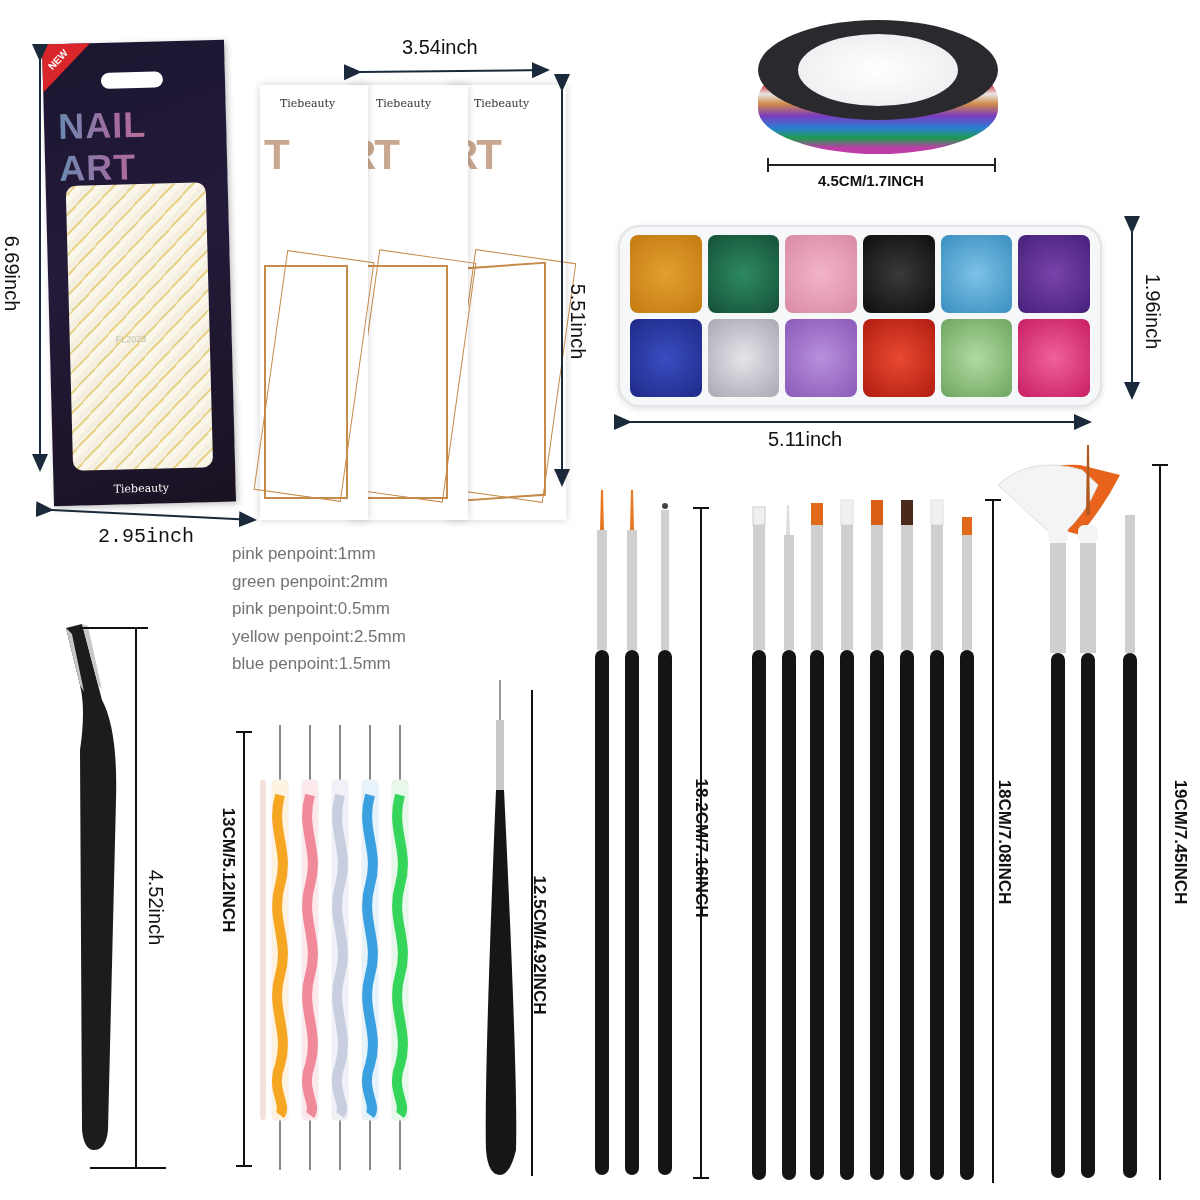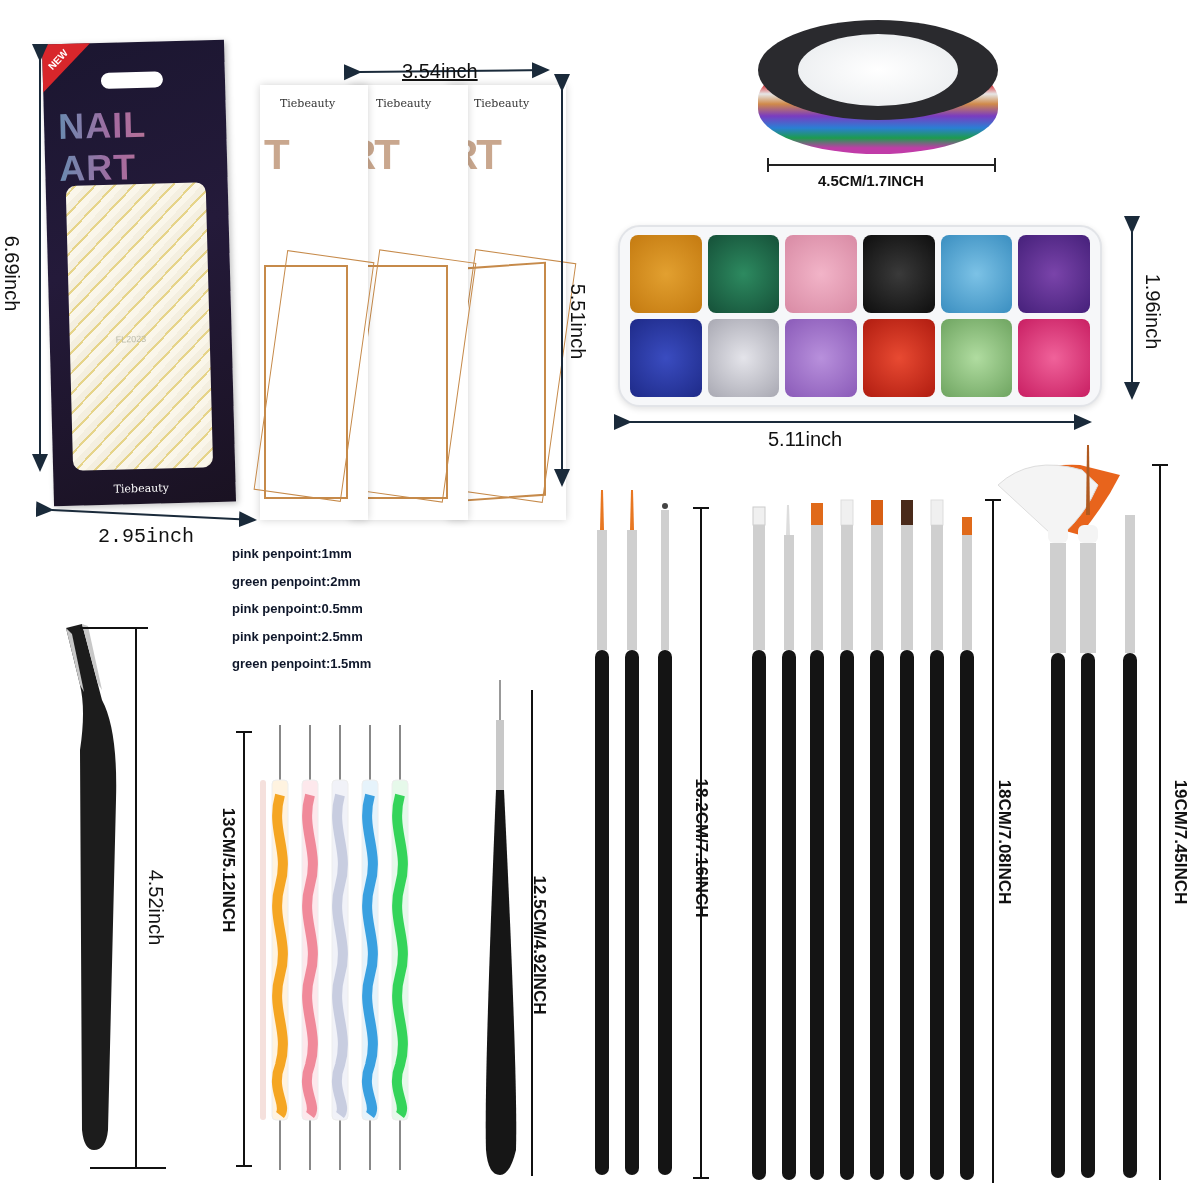--- a/index.html
+++ b/index.html
@@ -6,21 +6,21 @@
   body{width:1200px;height:1200px;position:relative;overflow:hidden;font-family:"Liberation Sans",sans-serif;color:#111;}
   .abs{position:absolute;}
   .dimtxt{font-family:"Liberation Sans",sans-serif;font-size:20px;color:#111;white-space:nowrap;}
   .dimbold{font-family:"Liberation Sans",sans-serif;font-weight:bold;font-size:15px;color:#111;white-space:nowrap;}
   .vert{transform-origin:center center;}
   
   .card-dark{background:linear-gradient(160deg,#1b1630 0%,#241a3a 45%,#1a1222 100%);box-shadow:2px 2px 6px rgba(0,0,0,.25);}
   .card-white{background:#fff;box-shadow:0 0 8px rgba(0,0,0,.18);}
   .brand{font-family:"DejaVu Serif",serif;font-size:11px;color:#333;white-space:nowrap;}
   .rt{font-family:"Liberation Sans",sans-serif;font-weight:bold;font-size:42px;color:#c9a78e;letter-spacing:-2px;}
-  .penlist{font-size:13px;line-height:27.5px;color:#0f172a;font-weight:bold;}
+  .penlist{font-size:17px;line-height:27.5px;color:#737373;}
   .gem{border-radius:8px;}
 </style>
 </head>
 <body>
 
 <div class="abs" style="left:40px;top:30px;width:520px;height:500px;">
 
   <div class="abs card-white" style="left:408px;top:55px;width:118px;height:435px;">
     <div class="abs brand" style="left:26px;top:12px;">Tiebeauty</div>
     <div class="abs rt" style="left:0;top:46px;">RT</div>
@@ -67,21 +67,21 @@
 
   <line x1="630" y1="422" x2="1090" y2="422" stroke="#1a2a3a" stroke-width="2" marker-start="url(#ah)" marker-end="url(#ah)"></line>
   <line x1="1132" y1="232" x2="1132" y2="398" stroke="#1a2a3a" stroke-width="2" marker-start="url(#ah)" marker-end="url(#ah)"></line>
 
   <line x1="768" y1="165" x2="995" y2="165" stroke="#222" stroke-width="2"></line>
   <line x1="768" y1="158" x2="768" y2="172" stroke="#222" stroke-width="2"></line>
   <line x1="995" y1="158" x2="995" y2="172" stroke="#222" stroke-width="2"></line>
 </svg>
 <div class="abs dimtxt vert" style="left:-26px;top:262px;transform:rotate(90deg);">6.69inch</div>
 <div class="abs dimtxt" style="left:98px;top:525px;font-family:Liberation Mono, monospace;">2.95inch</div>
-<div class="abs dimtxt" style="left:402px;top:60px;text-decoration:underline;">3.54inch</div>
+<div class="abs dimtxt" style="left:402px;top:36px;">3.54inch</div>
 <div class="abs dimtxt vert" style="left:540px;top:310px;transform:rotate(90deg);">5.51inch</div>
 
 <div class="abs" style="left:758px;top:20px;width:240px;height:135px;">
   <div class="abs" style="left:0;top:34px;width:240px;height:100px;border-radius:50%/45%;background:linear-gradient(180deg,#bbb 0%,#e8c33a 18%,#d8262b 30%,#e6e6e6 40%,#d08a4a 50%,#7a3cc0 62%,#2a7fd4 74%,#1d9b4e 84%,#c03ca8 94%);"></div>
   <div class="abs" style="left:0;top:0;width:240px;height:100px;border-radius:50%;background:#2a2a2e;"></div>
   <div class="abs" style="left:40px;top:14px;width:160px;height:72px;border-radius:50%;background:radial-gradient(ellipse at center,#fff 0%,#eef0f2 70%,#cfd4d8 100%);"></div>
 </div>
 <div class="abs dimbold" style="left:818px;top:172px;">4.5CM/1.7INCH</div>
 
 <div class="abs" style="left:618px;top:225px;width:480px;height:178px;border:2px solid #e2e4e8;border-radius:22px;background:#f6f7f9;box-shadow:0 2px 6px rgba(0,0,0,.12);">
@@ -100,22 +100,22 @@
     <div class="gem" style="background:radial-gradient(circle,#f0629a,#c81e62);"></div>
   </div>
 </div>
 <div class="abs dimtxt" style="left:768px;top:428px;">5.11inch</div>
 <div class="abs dimtxt vert" style="left:1115px;top:300px;transform:rotate(90deg);">1.96inch</div>
 
 <div class="abs penlist" style="left:232px;top:540px;">
   <div>pink penpoint:1mm</div>
   <div>green penpoint:2mm</div>
   <div>pink penpoint:0.5mm</div>
-  <div>pink penpoint:2.5mm</div>
-  <div>green penpoint:1.5mm</div>
+  <div>yellow penpoint:2.5mm</div>
+  <div>blue penpoint:1.5mm</div>
 </div>
 
 <svg class="abs" width="200" height="560" style="left:0;top:620px;">
   <path d="M66,8 L80,65 Q86,90 80,130 L82,510 Q84,530 94,530 Q106,530 108,510 L116,180 Q118,110 102,80 L82,4 Z" fill="#1c1c1c"></path>
   <path d="M66,8 L80,65 L84,72 L72,14 Z" fill="#c8c8c8"></path>
   <path d="M82,4 L98,64 L102,70 L88,6 Z" fill="#c8c8c8"></path>
   <line x1="136" y1="8" x2="136" y2="548" stroke="#111" stroke-width="2"></line>
   <line x1="80" y1="8" x2="148" y2="8" stroke="#111" stroke-width="2"></line>
   <line x1="90" y1="548" x2="166" y2="548" stroke="#111" stroke-width="2"></line>
 </svg>

